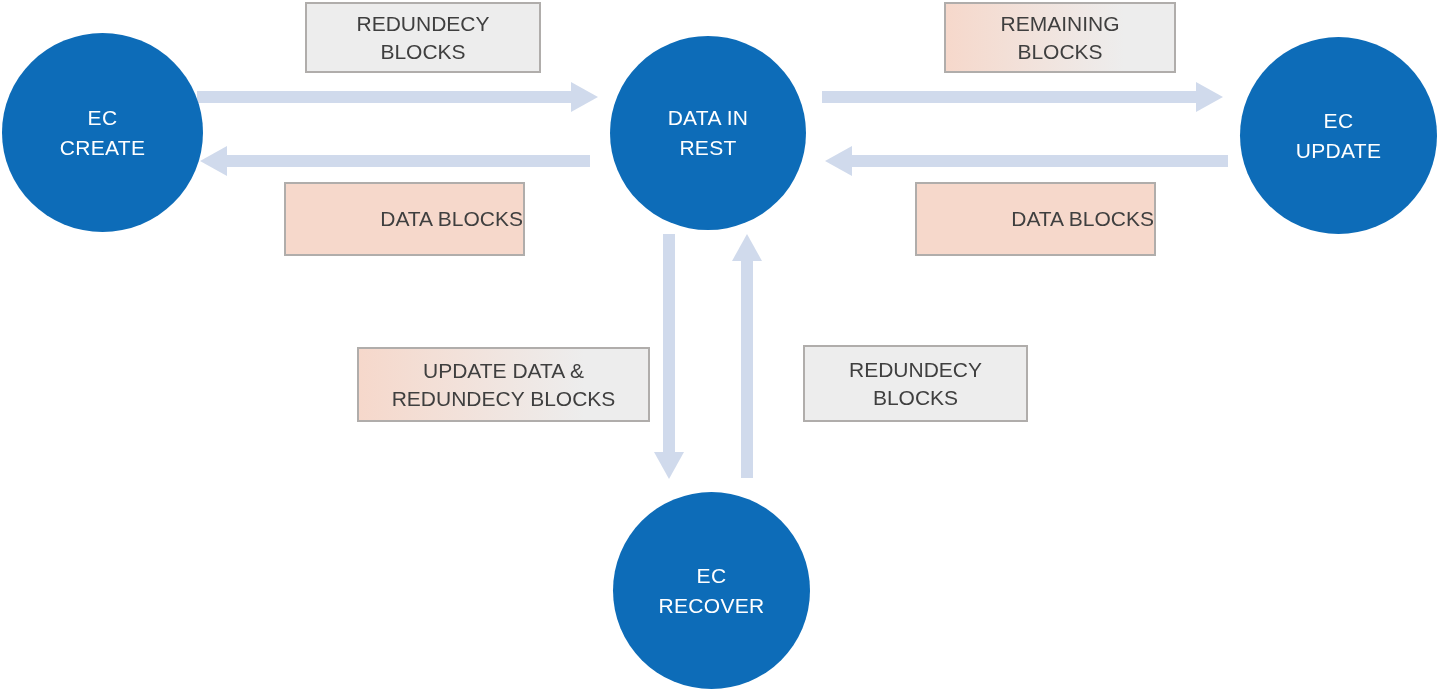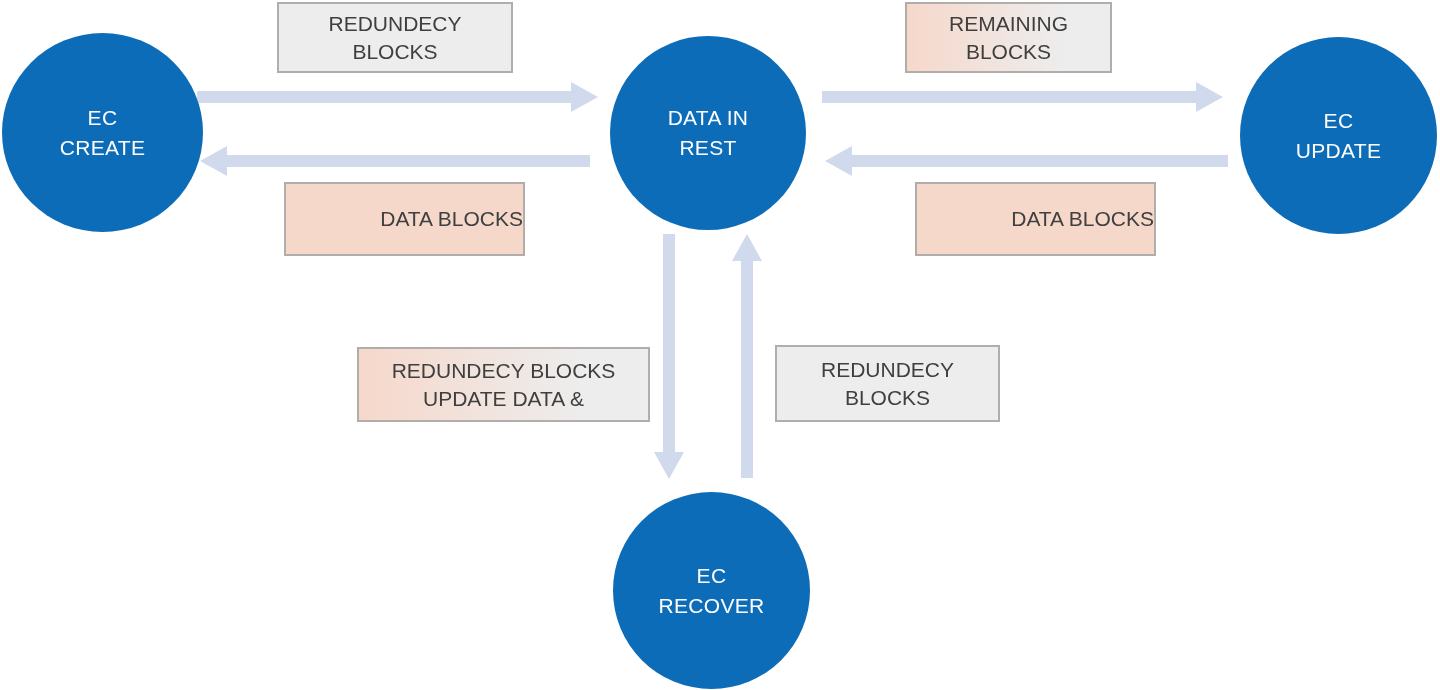--- a/index.html
+++ b/index.html
@@ -31,25 +31,25 @@
   #node-data-in-rest{left:610px; top:36px;  width:196px;height:194px;}
   #node-ec-recover  {left:1240px;top:37px;  width:197px;height:197px;}
   #node-ec-update   {left:613px; top:492px; width:197px;height:197px;}
 
   
   .label-box{
     position:absolute;box-sizing:border-box;border:2px solid var(--box-border);
     display:flex;flex-direction:column;align-items:center;justify-content:center;
     color:var(--label-text);font-size:21px;line-height:28px;text-align:center;
   }
-  .label-box.gray{background:var(--box-gray-fill);}
+  .label-box.gray{background:var(--box-gray-fill);margin-left:28px;}
   .label-box.pink{background:var(--box-pink-fill);align-items:flex-end;}
   .label-box.gradient{background:linear-gradient(90deg,var(--box-pink-fill) 0%,var(--box-gray-fill) 78%);}
   #box-redundecy-top   {left:277px;top:2px;  width:236px;height:71px;}
-  #box-remaining       {left:905px;top:2px;  width:207px;height:71px;}
+  #box-remaining       {left:944px;top:2px;  width:232px;height:71px;}
   #box-data-left       {left:284px;top:182px;width:241px;height:74px;}
   #box-data-right      {left:915px;top:182px;width:241px;height:74px;}
   #box-update-data     {left:357px;top:347px;width:293px;height:75px;}
   #box-redundecy-bottom{left:775px;top:345px;width:225px;height:77px;}
 
   
   .shaft{position:absolute;background:var(--arrow);}
   .head{position:absolute;width:0;height:0;}
   
   #a1-shaft{left:197px;top:91px;width:374px;height:12px;}
@@ -133,21 +133,21 @@
     <div>REMAINING</div>
     <div>BLOCKS</div>
   </div>
   <div class="label-box pink" id="box-data-left">
     <div>DATA BLOCKS</div>
   </div>
   <div class="label-box pink" id="box-data-right">
     <div>DATA BLOCKS</div>
   </div>
   <div class="label-box gradient" id="box-update-data">
+    <div>UPDATE DATA &amp;</div>
     <div>REDUNDECY BLOCKS</div>
-    <div>UPDATE DATA &amp;</div>
   </div>
   <div class="label-box gray" id="box-redundecy-bottom">
     <div>REDUNDECY</div>
     <div>BLOCKS</div>
   </div>
 
 </div>
 
 </body></html>

